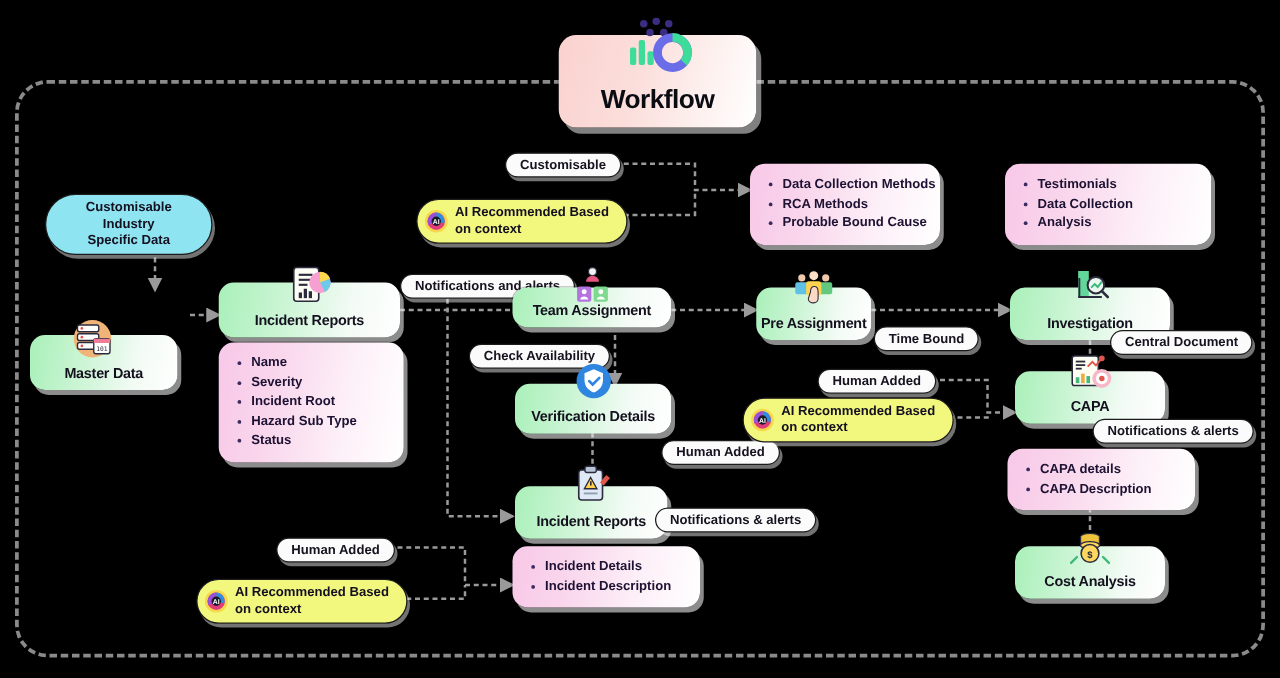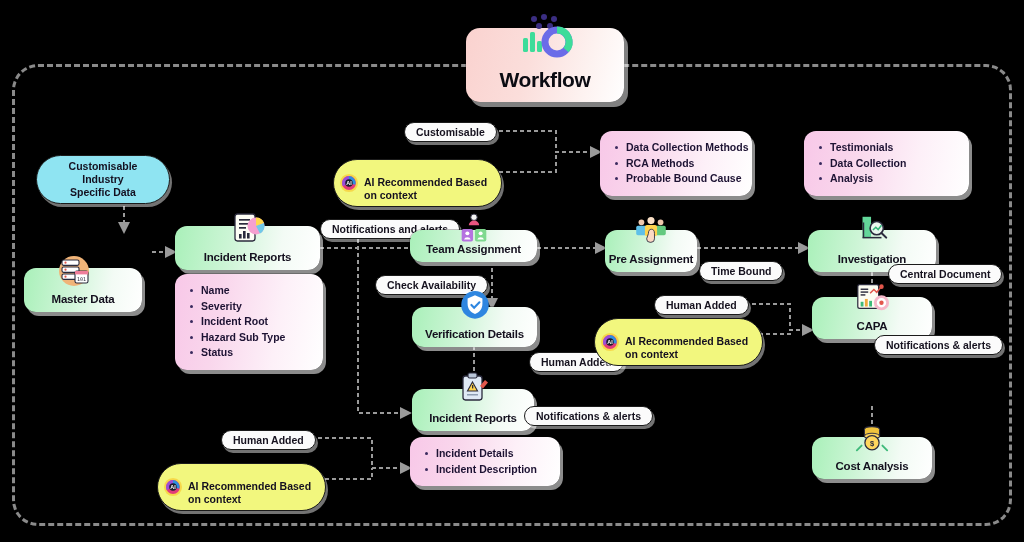--- a/index.html
+++ b/index.html
@@ -69,21 +69,21 @@
     position: absolute;
     left: 1px; top: 6px;
     width: 3.2px; height: 3.2px;
     border-radius: 50%;
     background: #3a2a5e;
   }
 
   
   .header {
     position: absolute;
-    left: 466px; top: 28px;
+    left: 447px; top: 28px;
     width: 158px; height: 74px;
     border-radius: 14px;
     background: linear-gradient(105deg, #fad2cf 0%, #fbdedb 40%, #fdf2f0 75%, #ffffff 100%);
     box-shadow: 4px 5px 0 rgba(255,255,255,0.5), 0 0 0 1px rgba(0,0,0,0.25);
     display: flex; align-items: flex-end; justify-content: center;
   }
   .header .htitle {
     font-size: 21px; font-weight: bold; color: #0b0b12;
     padding-bottom: 10px; letter-spacing: -0.4px;
   }
@@ -112,21 +112,21 @@
     color: #141020;
     text-align: center;
     line-height: 13px;
     box-shadow: 2px 3px 0 rgba(255,255,255,0.45);
   }
   .aipill {
     position: absolute;
     background: #f2f77e;
     border: 1.4px solid #1b1b1b;
     border-radius: 999px;
-    padding: 16px 14px 4px 30px;
+    padding: 4px 14px 4px 30px;
     font-size: 10.5px;
     font-weight: bold;
     color: #141020;
     line-height: 13px;
     box-shadow: 2px 3px 0 rgba(255,255,255,0.45);
     white-space: nowrap;
   }
   .aipill .ai-icon {
     position: absolute;
     left: 5px; top: 50%; transform: translateY(-50%);
@@ -369,20 +369,26 @@
       <circle cx="31" cy="7" r="2.4" fill="#e2574c"></circle>
       <circle cx="31" cy="24" r="8" fill="#f6b8c9"></circle>
       <circle cx="31" cy="24" r="5" fill="#fff"></circle>
       <circle cx="31" cy="24" r="2.3" fill="#e2574c"></circle>
     </svg>
     <span class="title">CAPA</span>
   </div>
 
   <div class="pill" style="left:874px; top:335px;">Notifications &amp; alerts</div>
 
+  <div class="pinkbox" style="left:806px; top:359px; width:150px;">
+    <ul>
+      <li>CAPA details</li>
+      <li>CAPA Description</li>
+    </ul>
+  </div>
 
   <div class="node green" style="left:812px; top:437px; width:120px; height:42px;">
     <svg class="nicon" viewBox="0 0 40 38">
       <ellipse cx="20" cy="10" rx="8" ry="3" fill="#f0c33c" stroke="#2b2b3d" stroke-width="1.1"></ellipse>
       <path d="M12 10 v7 a8 3 0 0 0 16 0 v-7" fill="#f0c33c" stroke="#2b2b3d" stroke-width="1.1"></path>
       <ellipse cx="20" cy="17" rx="8" ry="3" fill="#ffd75e" stroke="#2b2b3d" stroke-width="1"></ellipse>
       <circle cx="20" cy="24" r="7.5" fill="#ffd75e" stroke="#2b2b3d" stroke-width="1.3"></circle>
       <text x="20" y="27.5" font-size="8" font-weight="bold" fill="#2b2b3d" text-anchor="middle" font-family="sans-serif">$</text>
       <path d="M9 27 l-5 5" stroke="#3fba7a" stroke-width="2" stroke-linecap="round"></path>
       <path d="M31 27 l5 5" stroke="#3fba7a" stroke-width="2" stroke-linecap="round"></path>

